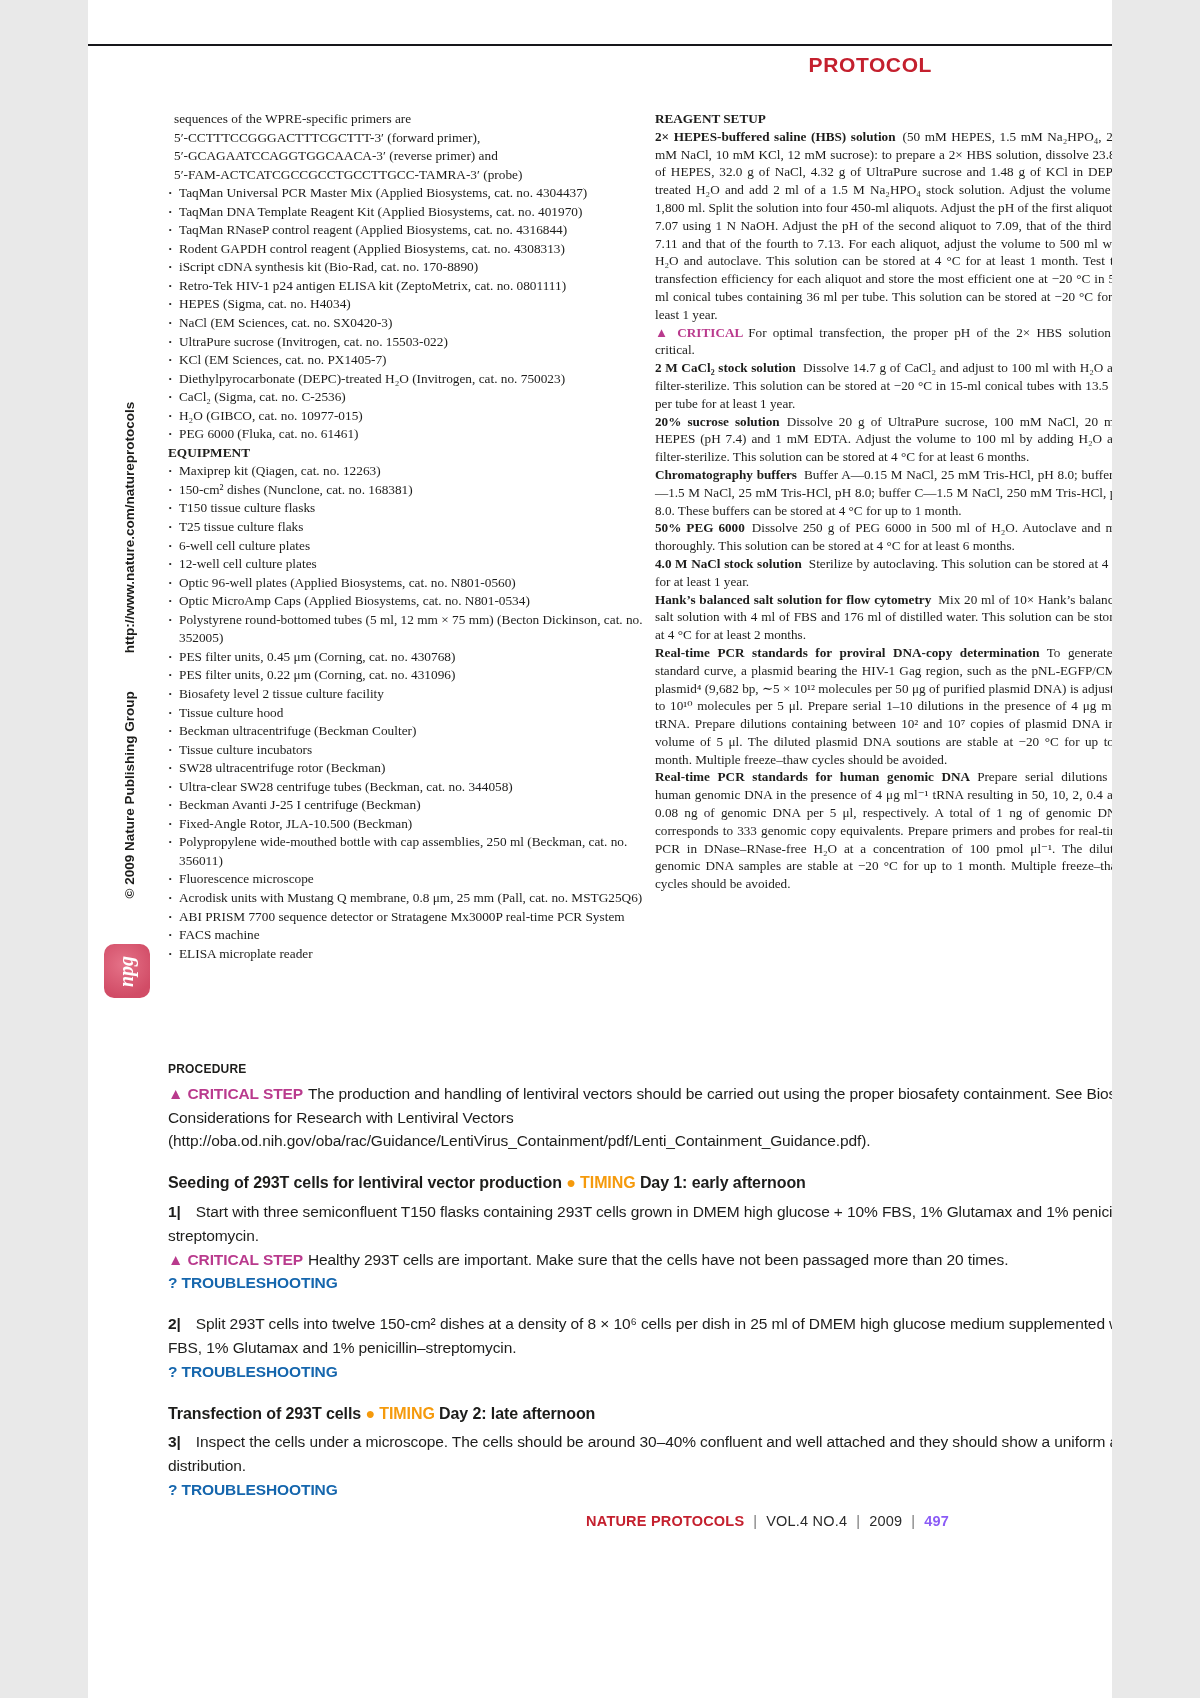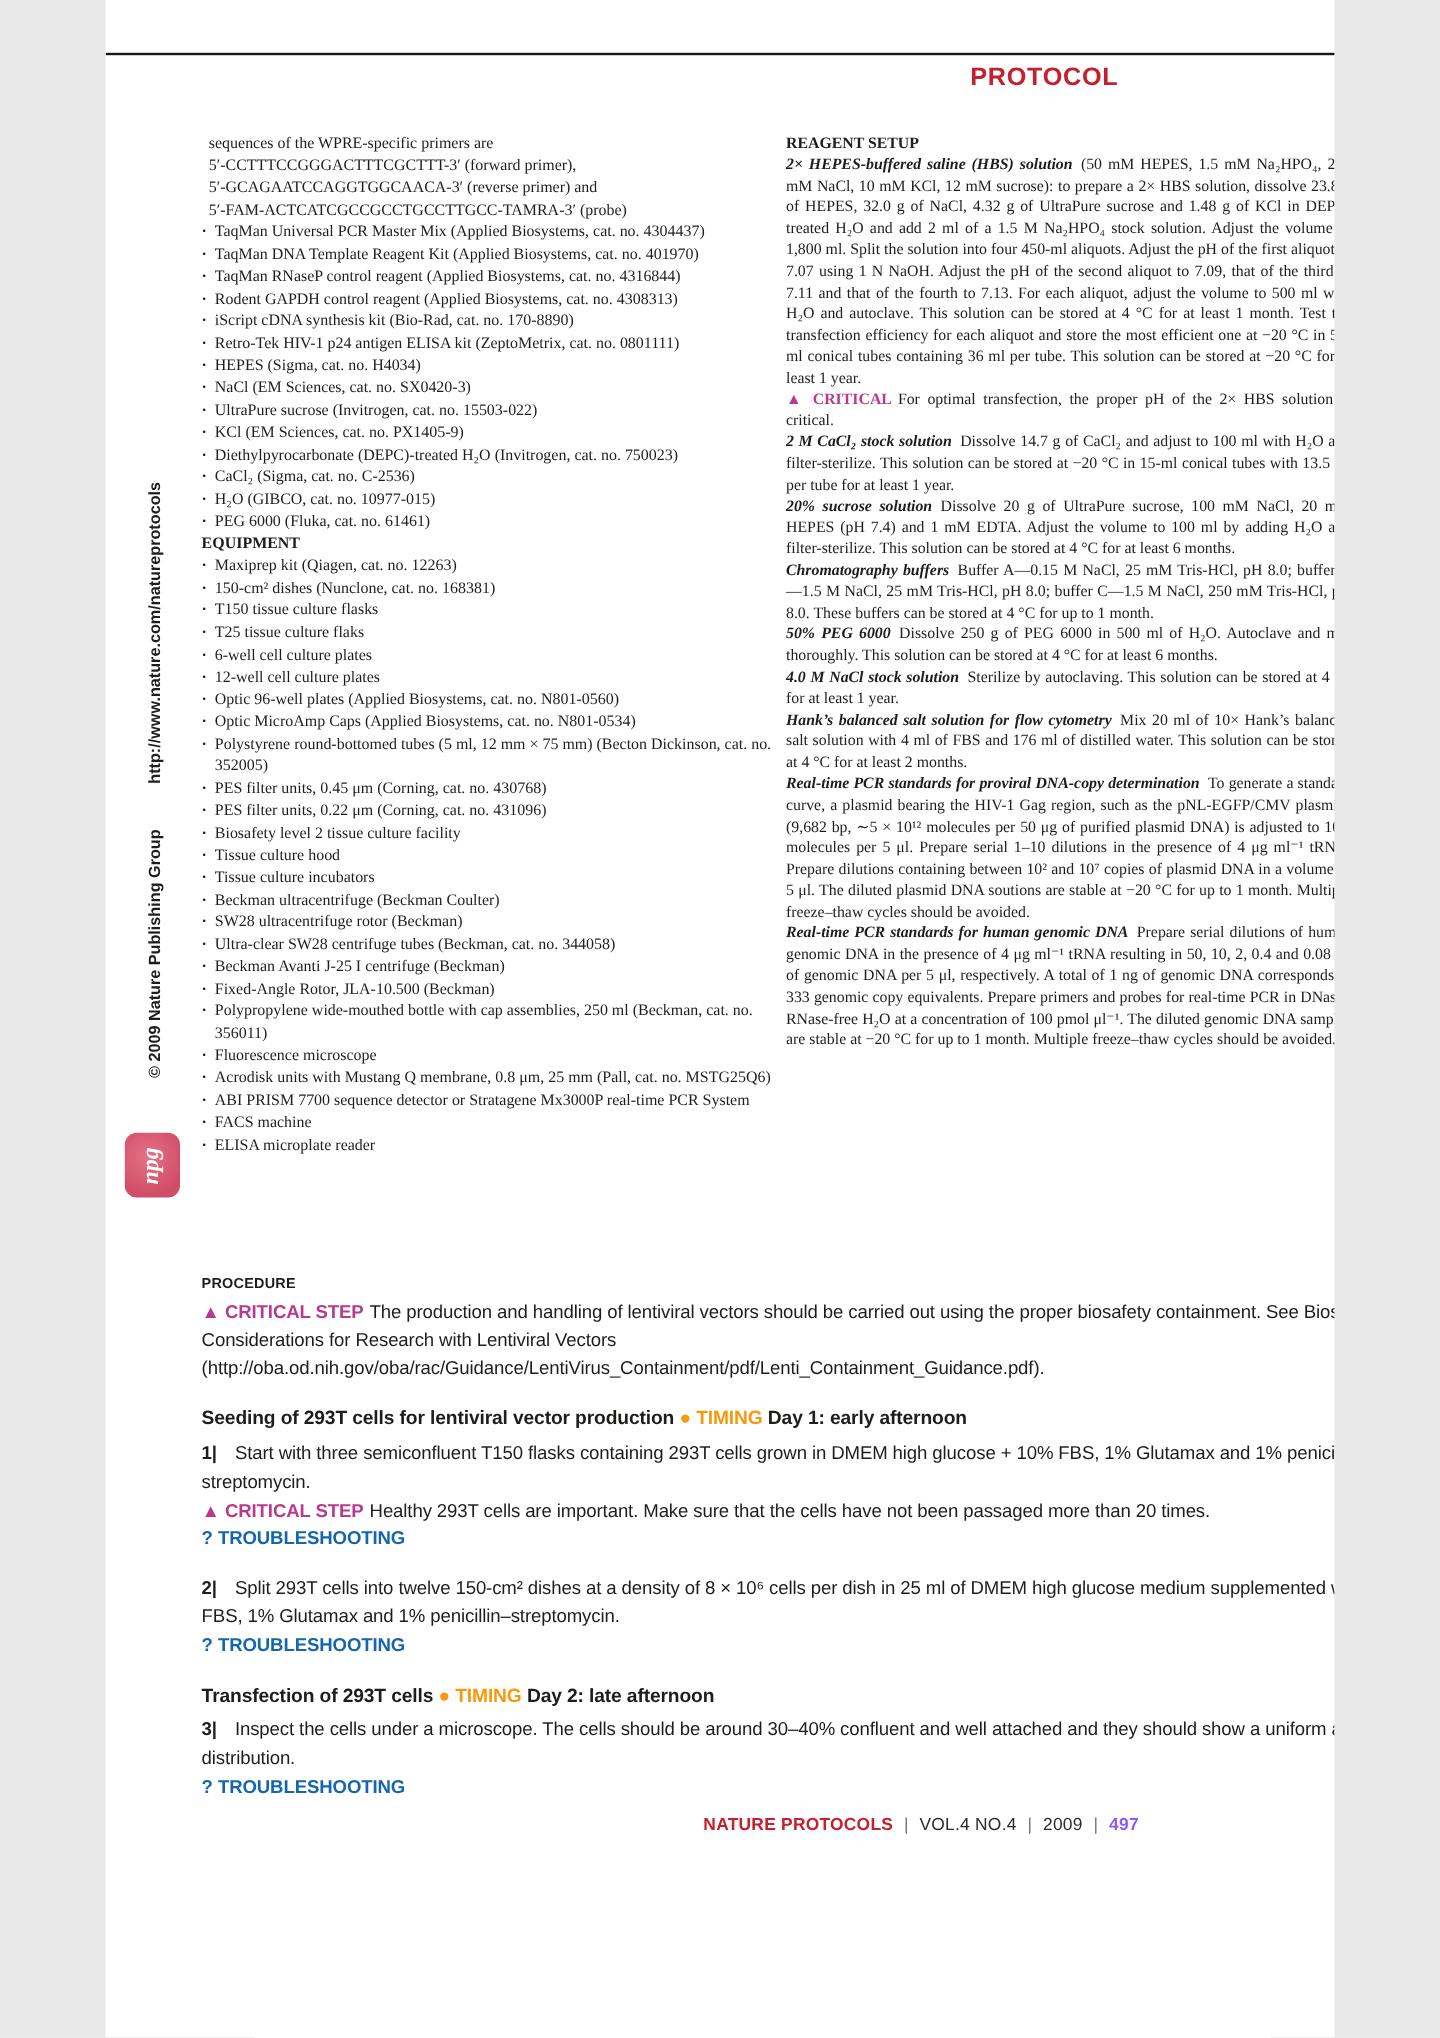--- a/index.html
+++ b/index.html
@@ -26,21 +26,21 @@
   .col{position:absolute;}
   .left-col{left:80px;top:110px;width:482px;font-size:13.3px;line-height:18.55px;}
   .right-col{left:567px;top:110px;width:471px;font-size:13.2px;line-height:17.8px;}
   .intro-line{padding-left:6px;}
   .dotlist{margin:0;padding:0;list-style:none;}
   .dotlist li{position:relative;padding-left:11px;}
   .dotlist li::before{content:"·";position:absolute;left:0;top:0;font-weight:bold;}
   .eq-head{font-weight:bold;}
   .rs-head{font-weight:bold;}
   .rs-entry{text-align:justify;}
-  .rs-title{font-weight:bold;margin-right:7px;font-style:italic;}
+  .rs-title{font-weight:bold;margin-right:7px;}
   .rs-critical{color:#b93a8d;font-weight:bold;margin-right:5px;}
 
   
   .procedure{position:absolute;left:80px;top:1058px;width:1040px;
         font-family:"Liberation Sans","DejaVu Sans",sans-serif;font-size:15.5px;line-height:23.8px;
         letter-spacing:-.1px;color:#1d1d1b;}
   .proc-head{font-size:12px;font-weight:bold;letter-spacing:.2px;margin:0 0 0 0;}
   .proc-para{margin:0;overflow-wrap:anywhere;}
   .crit{color:#b93a8d;font-weight:bold;margin-right:5px;}
   .sec-head{font-size:16px;font-weight:bold;margin:18px 0 3px 0;}
@@ -84,43 +84,43 @@
     <ul class="dotlist">
       <li>TaqMan Universal PCR Master Mix (Applied Biosystems, cat. no. 4304437)</li>
       <li>TaqMan DNA Template Reagent Kit (Applied Biosystems, cat. no. 401970)</li>
       <li>TaqMan RNaseP control reagent (Applied Biosystems, cat. no. 4316844)</li>
       <li>Rodent GAPDH control reagent (Applied Biosystems, cat. no. 4308313)</li>
       <li>iScript cDNA synthesis kit (Bio-Rad, cat. no. 170-8890)</li>
       <li>Retro-Tek HIV-1 p24 antigen ELISA kit (ZeptoMetrix, cat. no. 0801111)</li>
       <li>HEPES (Sigma, cat. no. H4034)</li>
       <li>NaCl (EM Sciences, cat. no. SX0420-3)</li>
       <li>UltraPure sucrose (Invitrogen, cat. no. 15503-022)</li>
-      <li>KCl (EM Sciences, cat. no. PX1405-9)</li>
+      <li>KCl (EM Sciences, cat. no. PX1405-7)</li>
       <li>Diethylpyrocarbonate (DEPC)-treated H₂O (Invitrogen, cat. no. 750023)</li>
       <li>CaCl₂ (Sigma, cat. no. C-2536)</li>
       <li>H₂O (GIBCO, cat. no. 10977-015)</li>
       <li>PEG 6000 (Fluka, cat. no. 61461)</li>
     </ul>
     <div class="eq-head">EQUIPMENT</div>
     <ul class="dotlist">
       <li>Maxiprep kit (Qiagen, cat. no. 12263)</li>
       <li>150-cm² dishes (Nunclone, cat. no. 168381)</li>
       <li>T150 tissue culture flasks</li>
       <li>T25 tissue culture flaks</li>
       <li>6-well cell culture plates</li>
       <li>12-well cell culture plates</li>
       <li>Optic 96-well plates (Applied Biosystems, cat. no. N801-0560)</li>
       <li>Optic MicroAmp Caps (Applied Biosystems, cat. no. N801-0534)</li>
       <li>Polystyrene round-bottomed tubes (5 ml, 12 mm × 75 mm) (Becton Dickinson, cat. no. 352005)</li>
       <li>PES filter units, 0.45 μm (Corning, cat. no. 430768)</li>
       <li>PES filter units, 0.22 μm (Corning, cat. no. 431096)</li>
       <li>Biosafety level 2 tissue culture facility</li>
       <li>Tissue culture hood</li>
+      <li>Beckman ultracentrifuge (Beckman Coulter)</li>
       <li>Tissue culture incubators</li>
-      <li>Beckman ultracentrifuge (Beckman Coulter)</li>
       <li>SW28 ultracentrifuge rotor (Beckman)</li>
       <li>Ultra-clear SW28 centrifuge tubes (Beckman, cat. no. 344058)</li>
       <li>Beckman Avanti J-25 I centrifuge (Beckman)</li>
       <li>Fixed-Angle Rotor, JLA-10.500 (Beckman)</li>
       <li>Polypropylene wide-mouthed bottle with cap assemblies, 250 ml (Beckman, cat. no. 356011)</li>
       <li>Fluorescence microscope</li>
       <li>Acrodisk units with Mustang Q membrane, 0.8 μm, 25 mm (Pall, cat. no. MSTG25Q6)</li>
       <li>ABI PRISM 7700 sequence detector or Stratagene Mx3000P real-time PCR System</li>
       <li>FACS machine</li>
       <li>ELISA microplate reader</li>

